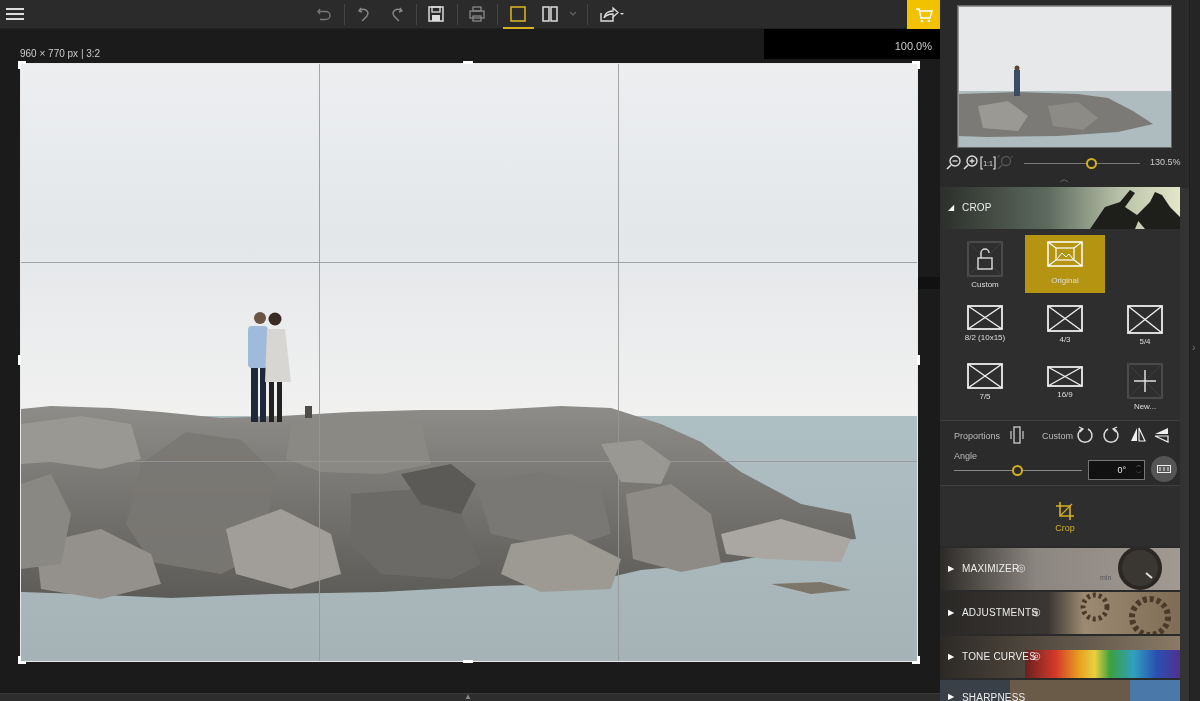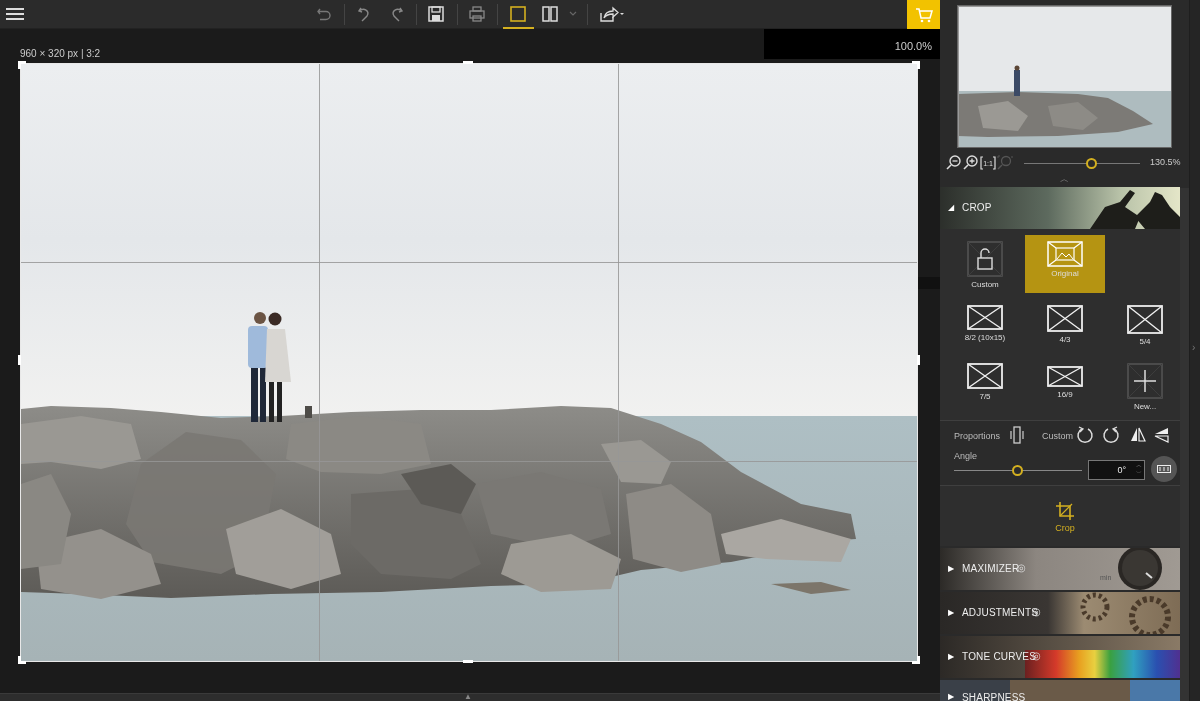--- a/index.html
+++ b/index.html
@@ -143,21 +143,21 @@
           <circle cx="7" cy="14" r="1.3" fill="#fff"></circle>
           <circle cx="14" cy="14" r="1.3" fill="#fff"></circle>
         </svg>
     </div>
   </div>
 
   <div class="canvas">
     <div class="canvas-topbar">
       <span class="zoom-pct">100.0%</span>
     </div>
-    <span class="dims-label">960 × 320 px | 3:2</span>
+    <span class="dims-label">960 × 770 px | 3:2</span>
     <div class="scroll-thumb-r"></div>
 
     <div class="photo-wrap">
       <svg width="896" height="597" viewBox="0 0 896 597">
         <defs>
           <linearGradient id="sky" x1="0" y1="0" x2="0" y2="1">
             <stop offset="0" stop-color="#eceef0"></stop>
             <stop offset="0.5" stop-color="#e4e7ea"></stop>
             <stop offset="1" stop-color="#f1f1f0"></stop>
           </linearGradient>
@@ -298,21 +298,21 @@
           </svg>
         <span class="lbl">Custom</span>
       </div>
       <div class="preset active" style="left:85px;top:6px">
         <svg class="pic" width="36" height="26" viewBox="0 0 36 26">
             <rect x="1" y="1" width="34" height="24" fill="none" stroke="#fff" stroke-width="1.5"></rect>
             <path d="M1 1 L9 7 M35 1 L27 7 M1 25 L9 19 M35 25 L27 19" stroke="#fff" stroke-width="1.2"></path>
             <rect x="9" y="7" width="18" height="12" fill="none" stroke="#fff" stroke-width="1.2"></rect>
             <path d="M10 18 L15 12 L19 16 L22 13 L26 18" fill="none" stroke="#fff" stroke-width="1"></path>
           </svg>
-        <span class="lbl" style="margin-top:2px">Original</span>
+        <span class="lbl" style="margin-top:9px">Original</span>
       </div>
 
       <div class="preset" style="left:5px;top:70px">
         <svg class="pic" width="36" height="25" viewBox="0 0 36 25">
             <rect x="1" y="1" width="34" height="23" fill="none" stroke="#eee" stroke-width="1.8"></rect>
             <path d="M1 1 L35 24 M35 1 L1 24" stroke="#eee" stroke-width="1.4"></path>
           </svg>
         <span class="lbl">8/2 (10x15)</span>
       </div>
       <div class="preset" style="left:85px;top:70px">

